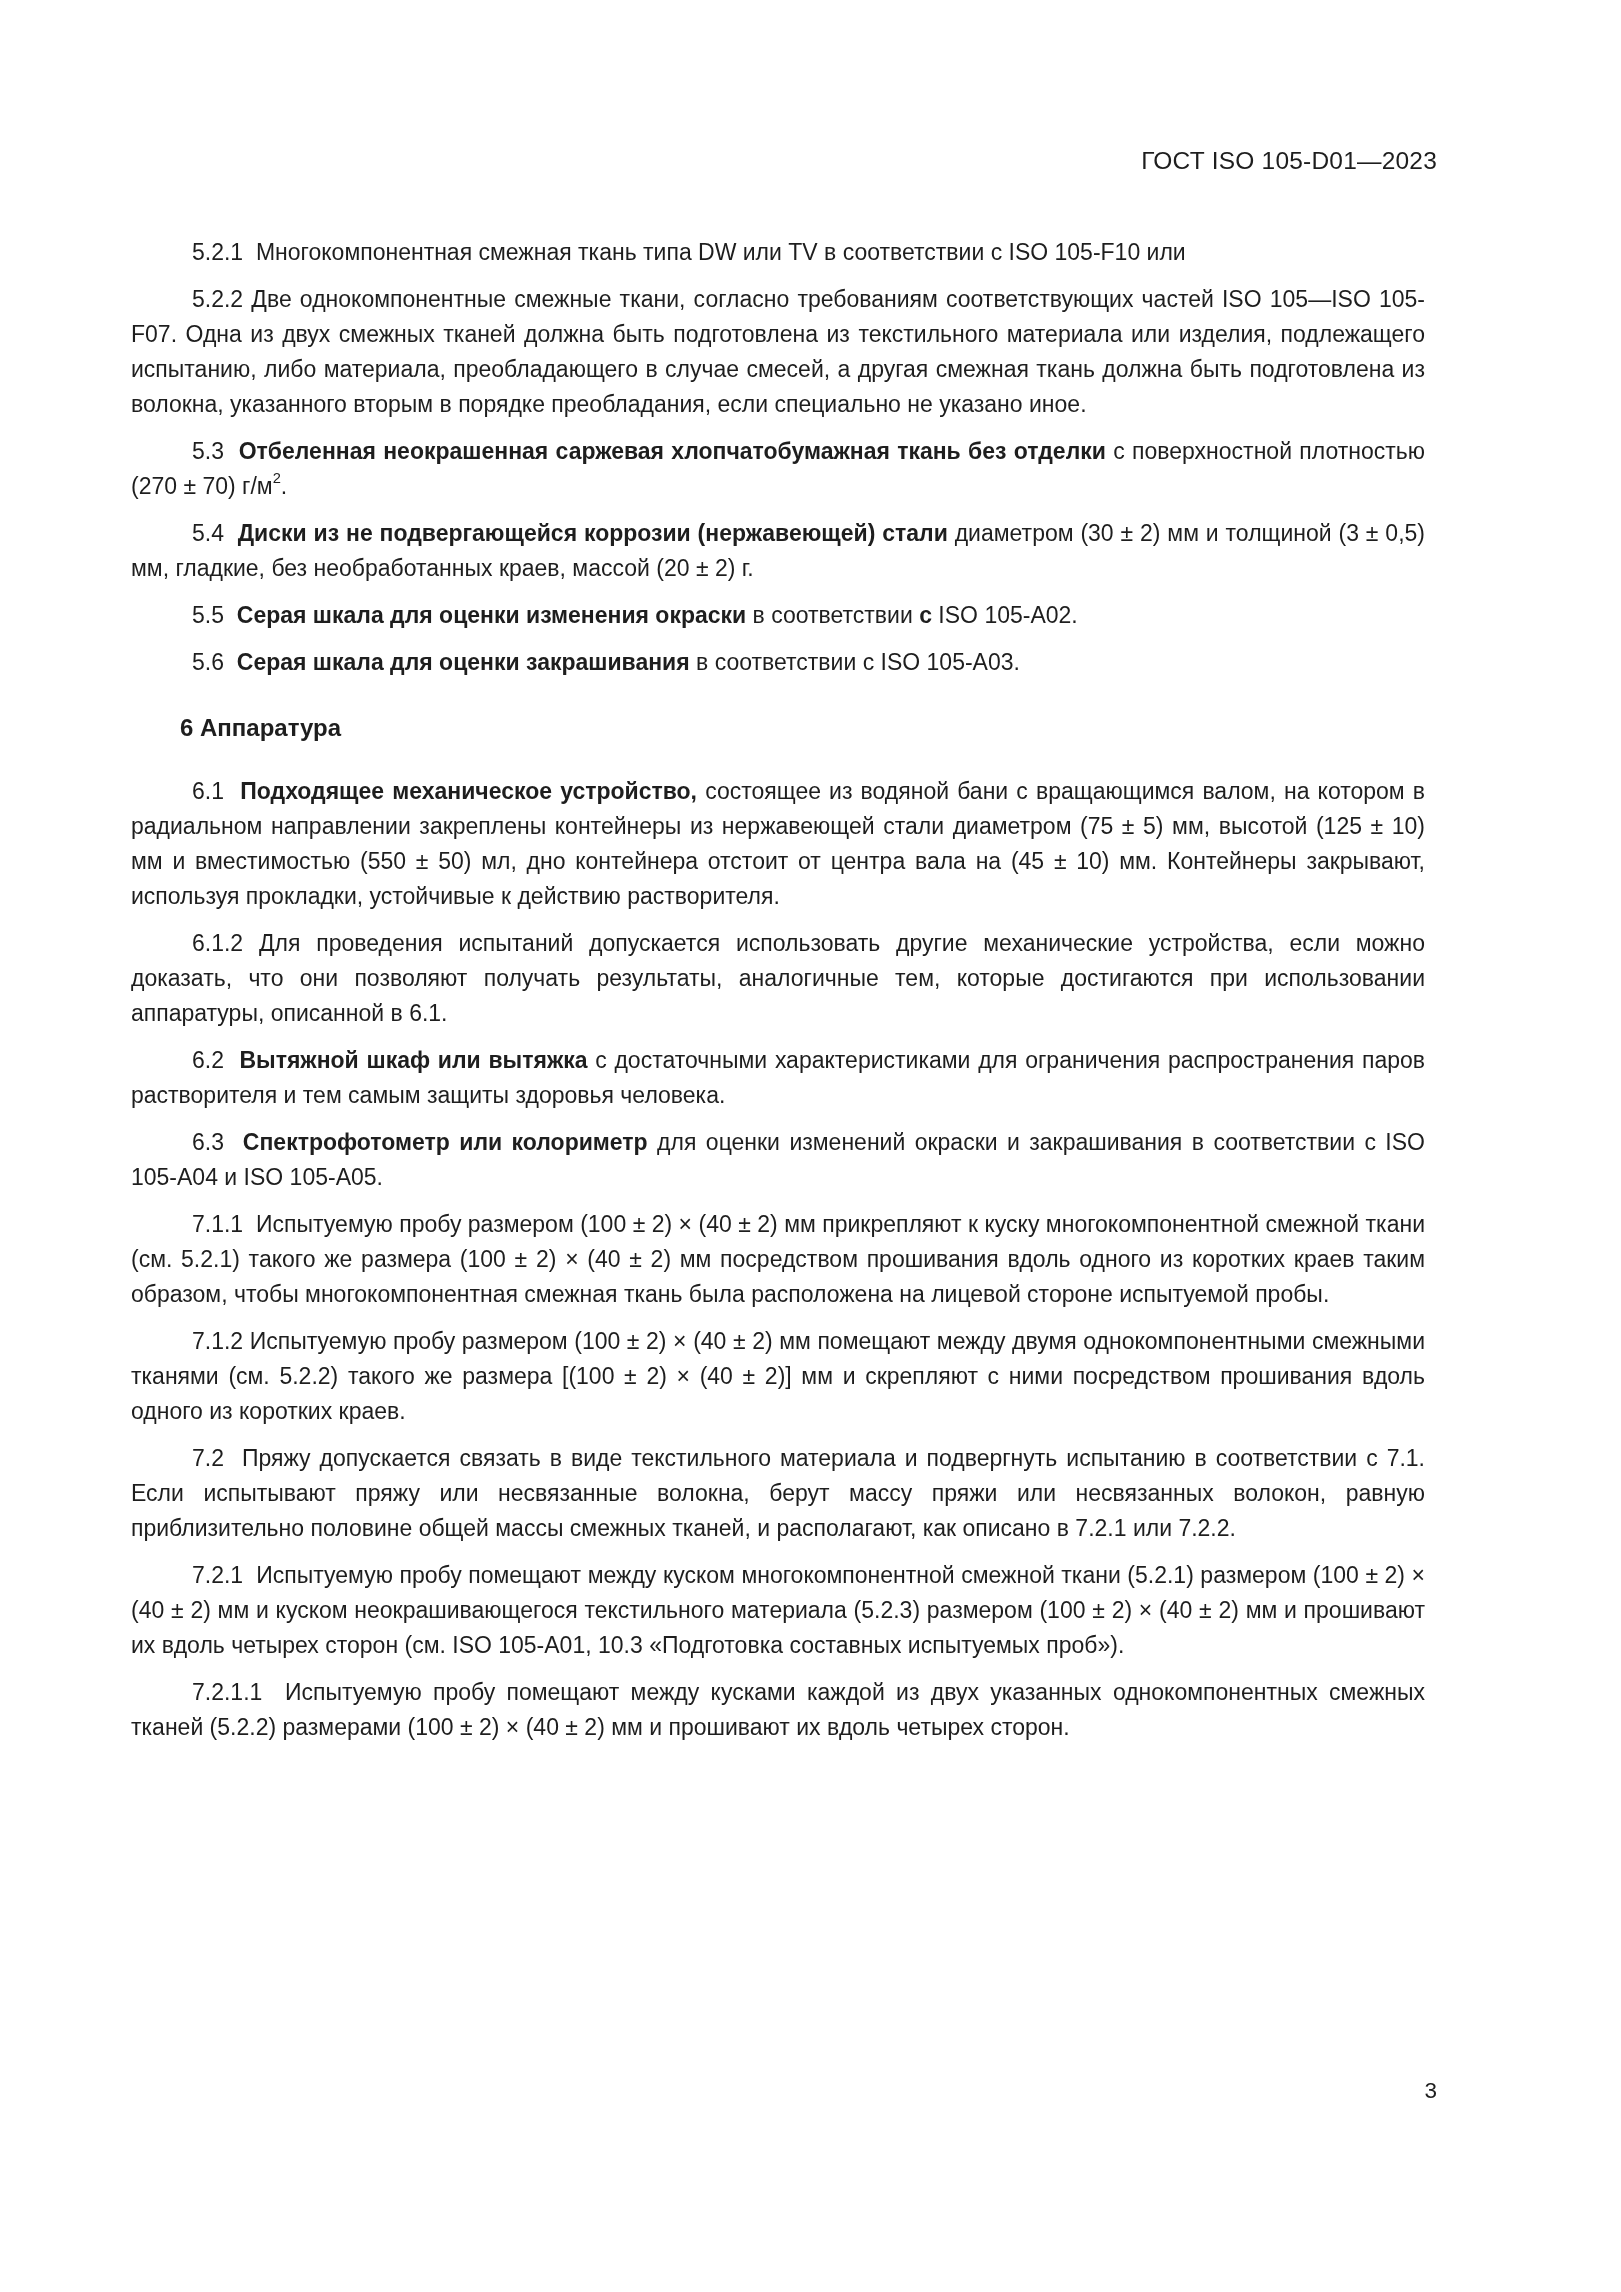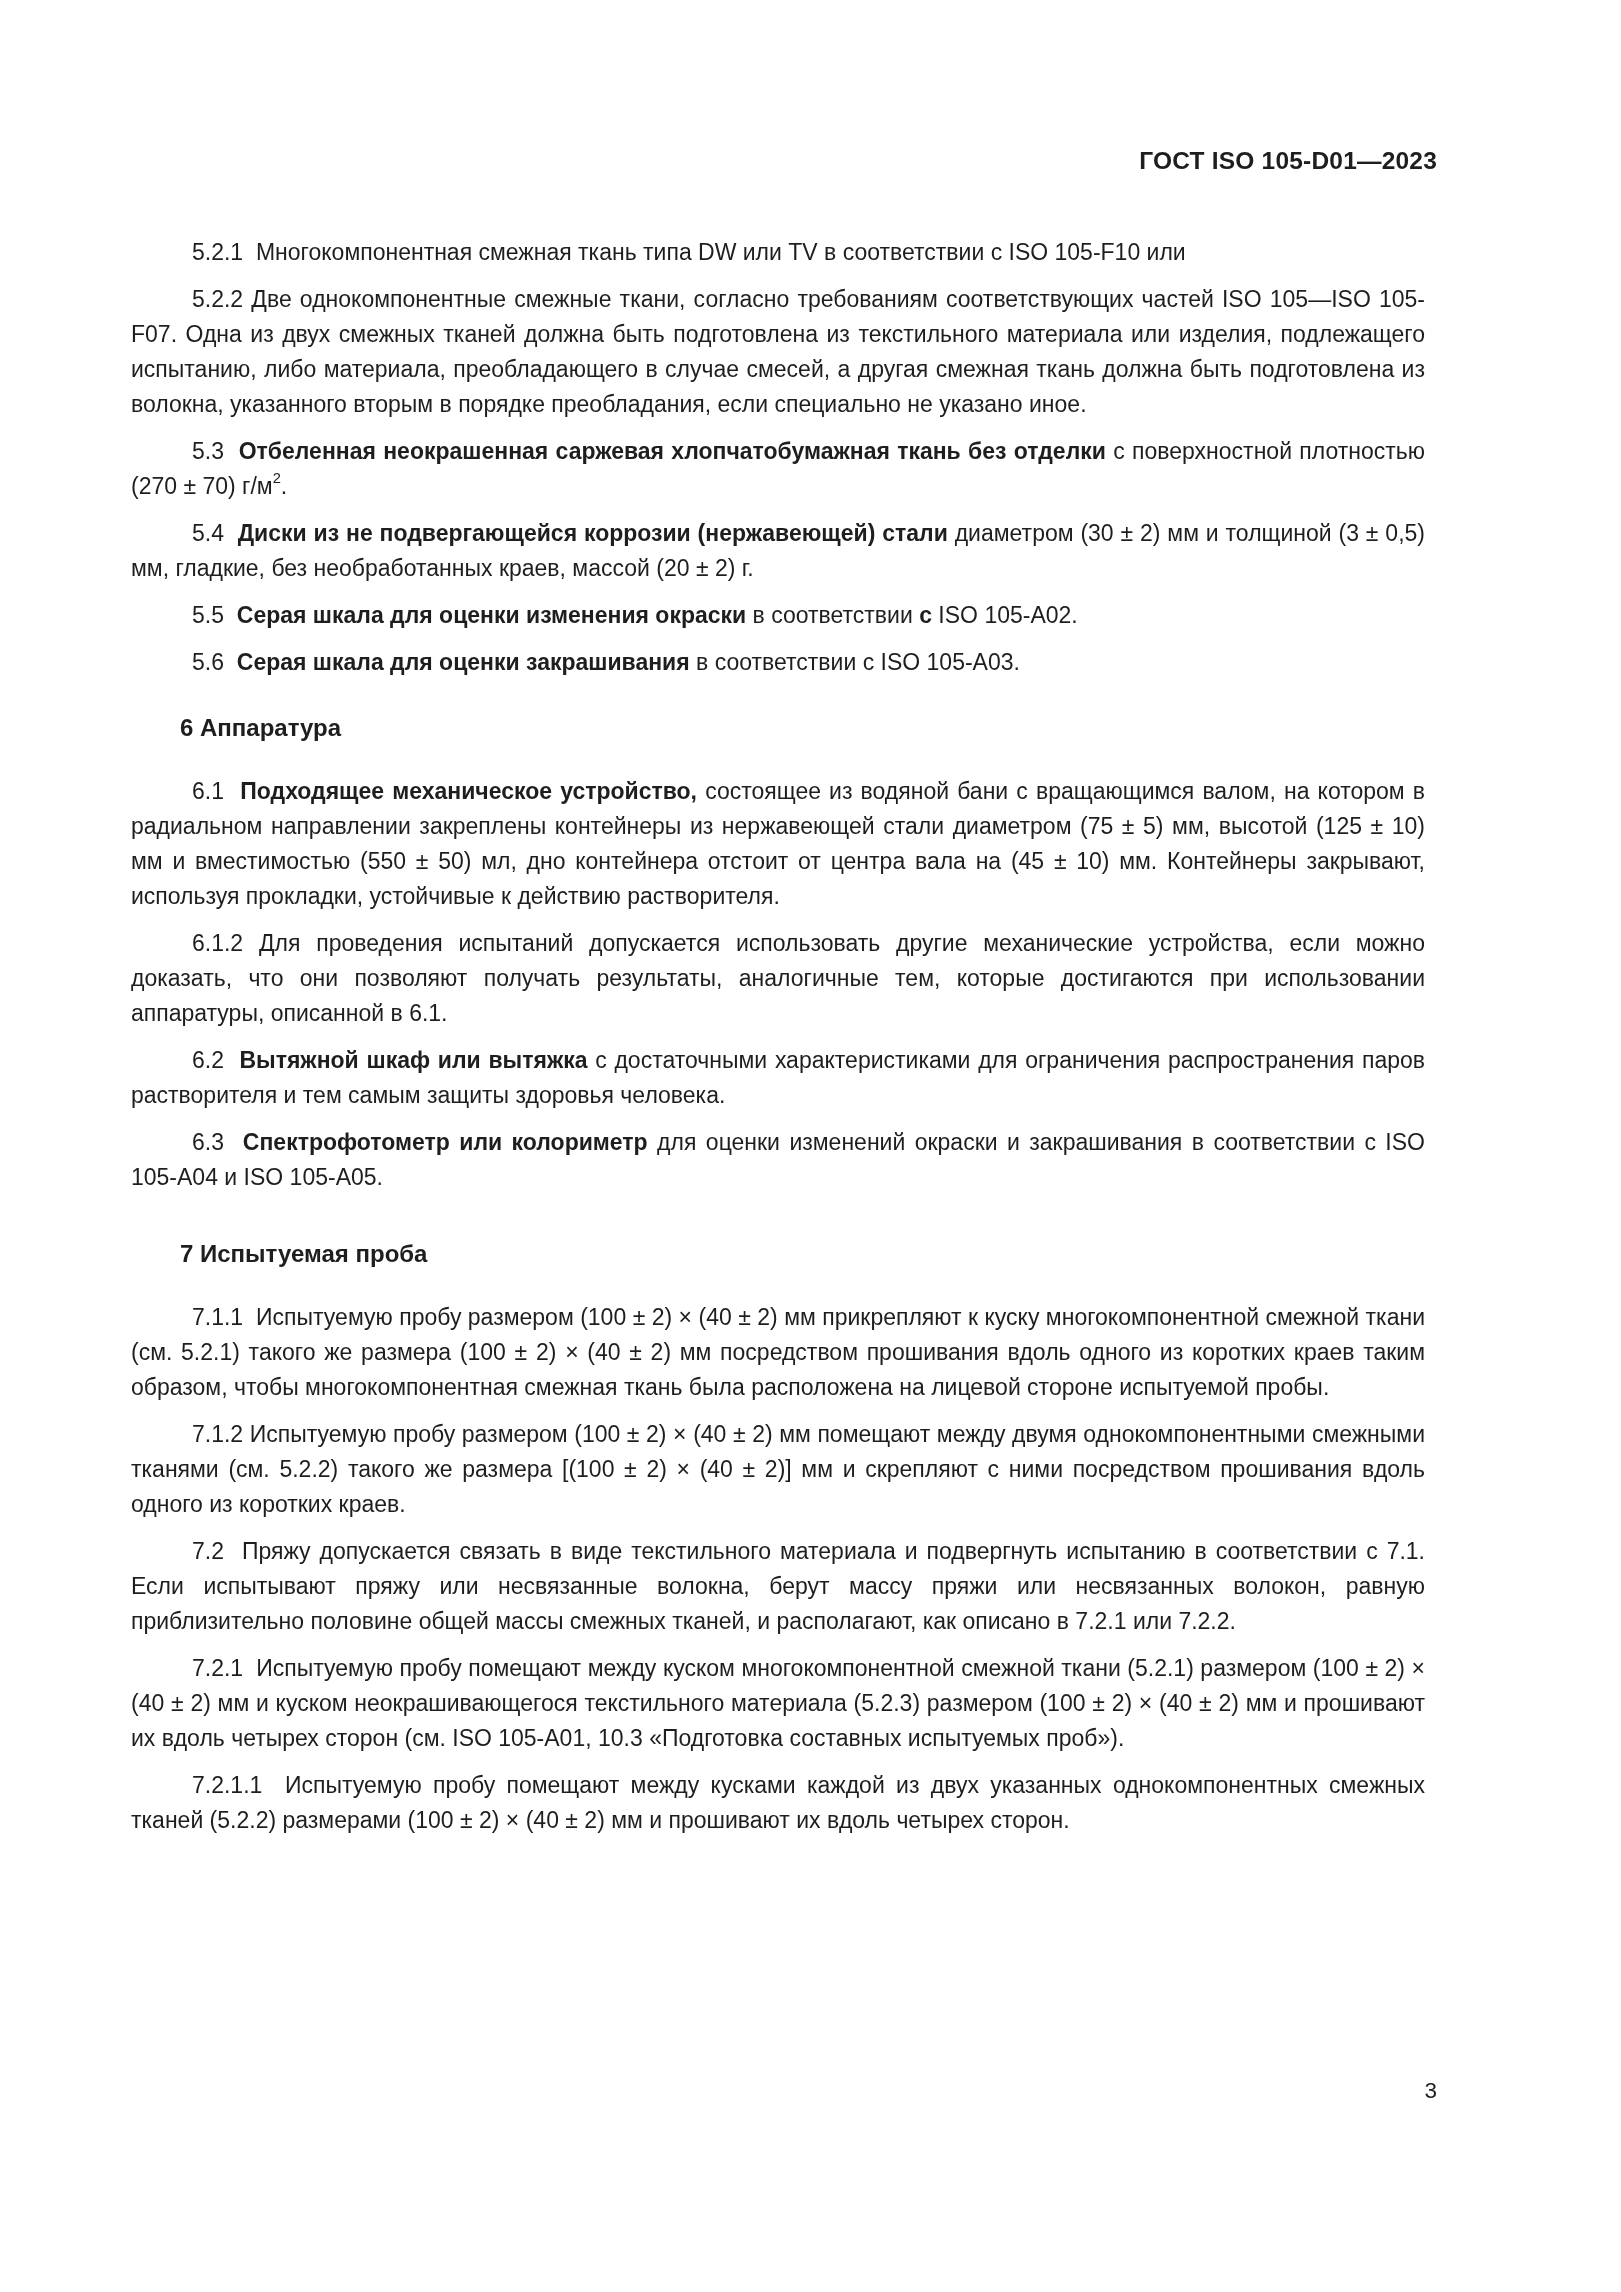--- a/index.html
+++ b/index.html
@@ -1,19 +1,19 @@
 <!DOCTYPE html>
 <html><head>
 <meta charset="utf-8">
 <style>
   html, body { margin: 0; padding: 0; background: #ffffff; }
   body { width: 1621px; height: 2293px; position: relative; overflow: hidden;
          font-family: "Liberation Sans", sans-serif; color: #1e1e1e; }
   .page { position: absolute; left: 119px; top: 0; width: 1318px; }
-  .header { position: absolute; right: 184px; top: 147px; font-weight: bold; font-size: 24.5px; letter-spacing: 0.2px; }
+  .header { position: absolute; right: 184px; top: 147px; font-weight: normal; font-size: 24.5px; letter-spacing: 0.2px; }
   .body { position: absolute; top: 223px; left: 0; width: 1318px; font-size: 23px; line-height: 35px; }
   p { margin: 12px; text-align: justify; text-indent: 61px; }
   .b { font-weight: bold; }
   sup { font-size: 14.7px; line-height: 0; position: relative; top: -2px; vertical-align: super; }
   h2 { font-size: 24px; font-weight: bold; margin: 0; padding-left: 61px; line-height: 39px; }
   .h6 { margin-top: 28px; margin-bottom: 26.5px; }
   .h7 { margin-top: 39px; margin-bottom: 27.4px; }
   .pagenum { position: absolute; right: 184px; top: 2078px; font-size: 22.5px; }
 </style>
 </head>
@@ -41,21 +41,20 @@
 
     <p><span>6.1</span>&nbsp; <span class="b">Подходящее механическое устройство,</span><span> состоящее из водяной бани с вращающимся валом, на котором в радиальном направлении закреплены контейнеры из нержавеющей стали диаметром (75 ± 5) мм, высотой (125 ± 10) мм и вместимостью (550 ± 50) мл, дно контейнера отстоит от центра вала на (45 ± 10) мм. Контейнеры закрывают, используя прокладки, устойчивые к действию растворителя.</span></p>
 
 
     <p><span>6.1.2</span> <span>Для проведения испытаний допускается использовать другие механические устройства, если можно доказать, что они позволяют получать результаты, аналогичные тем, которые достигаются при использовании аппаратуры, описанной в 6.1.</span></p>
 
     <p><span>6.2</span>&nbsp; <span class="b">Вытяжной шкаф или вытяжка</span><span> с достаточными характеристиками для ограничения распространения паров растворителя и тем самым защиты здоровья человека.</span></p>
 
     <p><span>6.3</span>&nbsp; <span class="b">Спектрофотометр или колориметр</span><span> для оценки изменений окраски и закрашивания в соответствии с ISO 105-A04 и ISO 105-A05.</span></p>
 
-    <h2 class="h7">7  Испытуемая проба</h2>
 
 
     <p><span>7.1.1</span>&nbsp; <span>Испытуемую пробу размером (100 ± 2) × (40 ± 2) мм прикрепляют к куску многокомпонентной смежной ткани (см. 5.2.1) такого же размера (100 ± 2) × (40 ± 2) мм посредством прошивания вдоль одного из коротких краев таким образом, чтобы многокомпонентная смежная ткань была расположена на лицевой стороне испытуемой пробы.</span></p>
 
     <p><span>7.1.2</span> <span>Испытуемую пробу размером (100 ± 2) × (40 ± 2) мм помещают между двумя однокомпонентными смежными тканями (см. 5.2.2) такого же размера [(100 ± 2) × (40 ± 2)] мм и скрепляют с ними посредством прошивания вдоль одного из коротких краев.</span></p>
 
     <p><span>7.2</span>&nbsp; <span>Пряжу допускается связать в виде текстильного материала и подвергнуть испытанию в соответствии с 7.1. Если испытывают пряжу или несвязанные волокна, берут массу пряжи или несвязанных волокон, равную приблизительно половине общей массы смежных тканей, и располагают, как описано в 7.2.1 или 7.2.2.</span></p>
 
     <p><span>7.2.1</span>&nbsp; <span>Испытуемую пробу помещают между куском многокомпонентной смежной ткани (5.2.1) размером (100 ± 2) × (40 ± 2) мм и куском неокрашивающегося текстильного материала (5.2.3) размером (100 ± 2) × (40 ± 2) мм и прошивают их вдоль четырех сторон (см. ISO 105-A01, 10.3 «Подготовка составных испытуемых проб»).</span></p>
 

